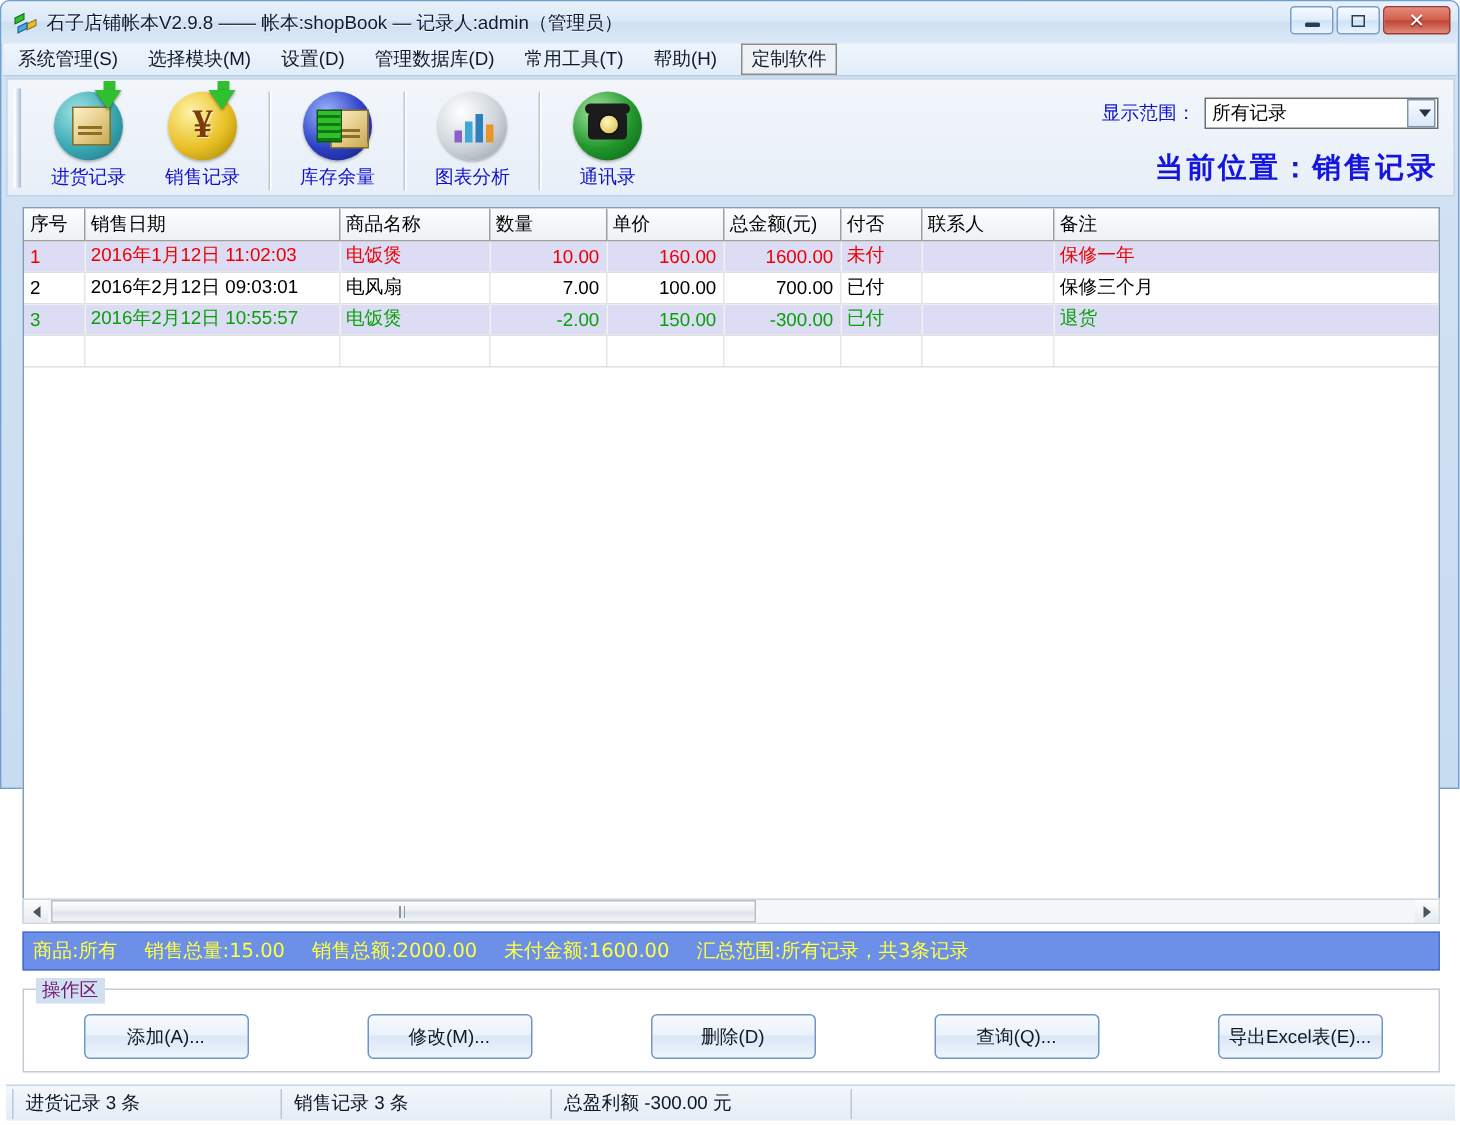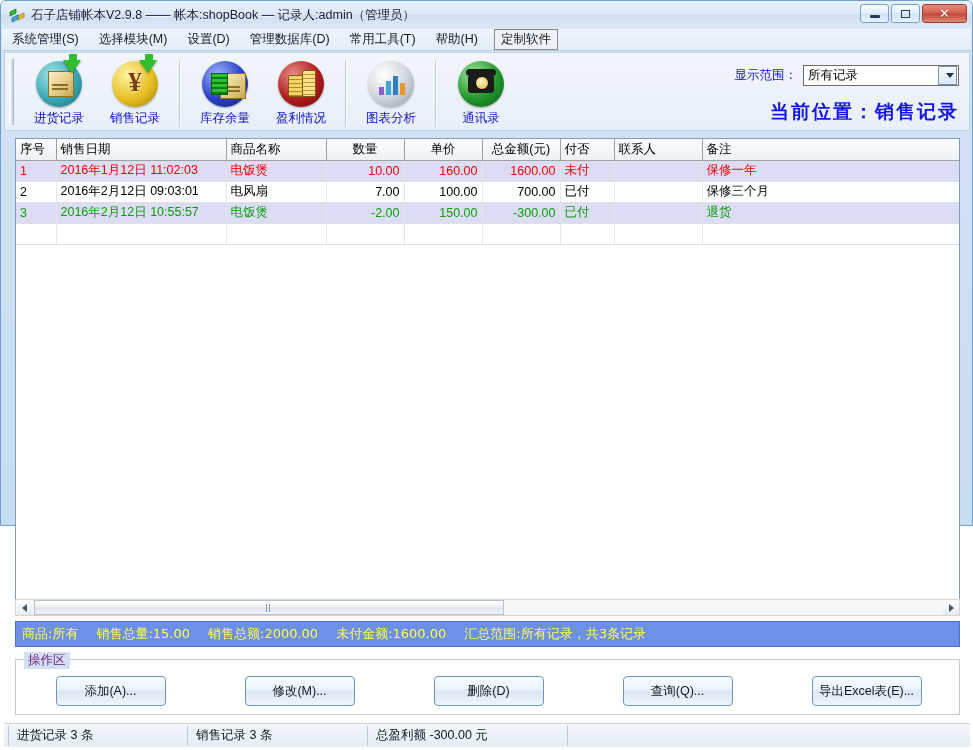--- a/index.html
+++ b/index.html
@@ -222,21 +222,21 @@
     overflow: hidden;
   }
   table.grid { border-collapse: collapse; width: 100%; table-layout: fixed; }
   table.grid th {
     background: linear-gradient(to bottom, #fbfcfd 0%, #eef1f4 100%);
     border-right: 1px solid #a0a0a0;
     border-bottom: 1px solid #a0a0a0;
     font-weight: normal; font-size: 12.5px; color: #000;
     height: 21px; padding: 0 4px; text-align: left; box-sizing: border-box;
   }
-  table.grid th.num { text-align: center; }
+  table.grid th.num { text-align: left; }
   table.grid td {
     border-right: 1px solid #e6e6e6;
     border-bottom: 1px solid #e0e0e0;
     height: 21px; padding: 0 4px; font-size: 12.5px; box-sizing: border-box;
     white-space: nowrap; overflow: hidden;
   }
   table.grid td.num { text-align: right; }
   tr.alt td { background: #dcdcf5; }
   tr.plain td { background: #ffffff; }
   .c-red { color: #ee0000; }
@@ -391,27 +391,20 @@
       <div class="tool-sep"></div>
 
       <div class="tool-btn">
         <div class="tool-ico ico-blue">
           <div class="box3d" style="left:18px;top:12px;"></div>
           <div class="stack-lines"></div>
         </div>
         <div class="tool-lbl">库存余量</div>
       </div>
 
-      <div class="tool-btn">
-        <div class="tool-ico ico-red">
-          <div class="coins"></div>
-          <div class="coins2"></div>
-        </div>
-        <div class="tool-lbl">盈利情况</div>
-      </div>
 
       <div class="tool-sep"></div>
 
       <div class="tool-btn">
         <div class="tool-ico ico-gray">
           <div class="bars">
             <i style="left:0;height:8px;background:#8b5fc9;"></i>
             <i style="left:7px;height:14px;background:#3fa7d6;"></i>
             <i style="left:14px;height:19px;background:#2f7fc0;"></i>
             <i style="left:21px;height:12px;background:#e8962b;"></i>

